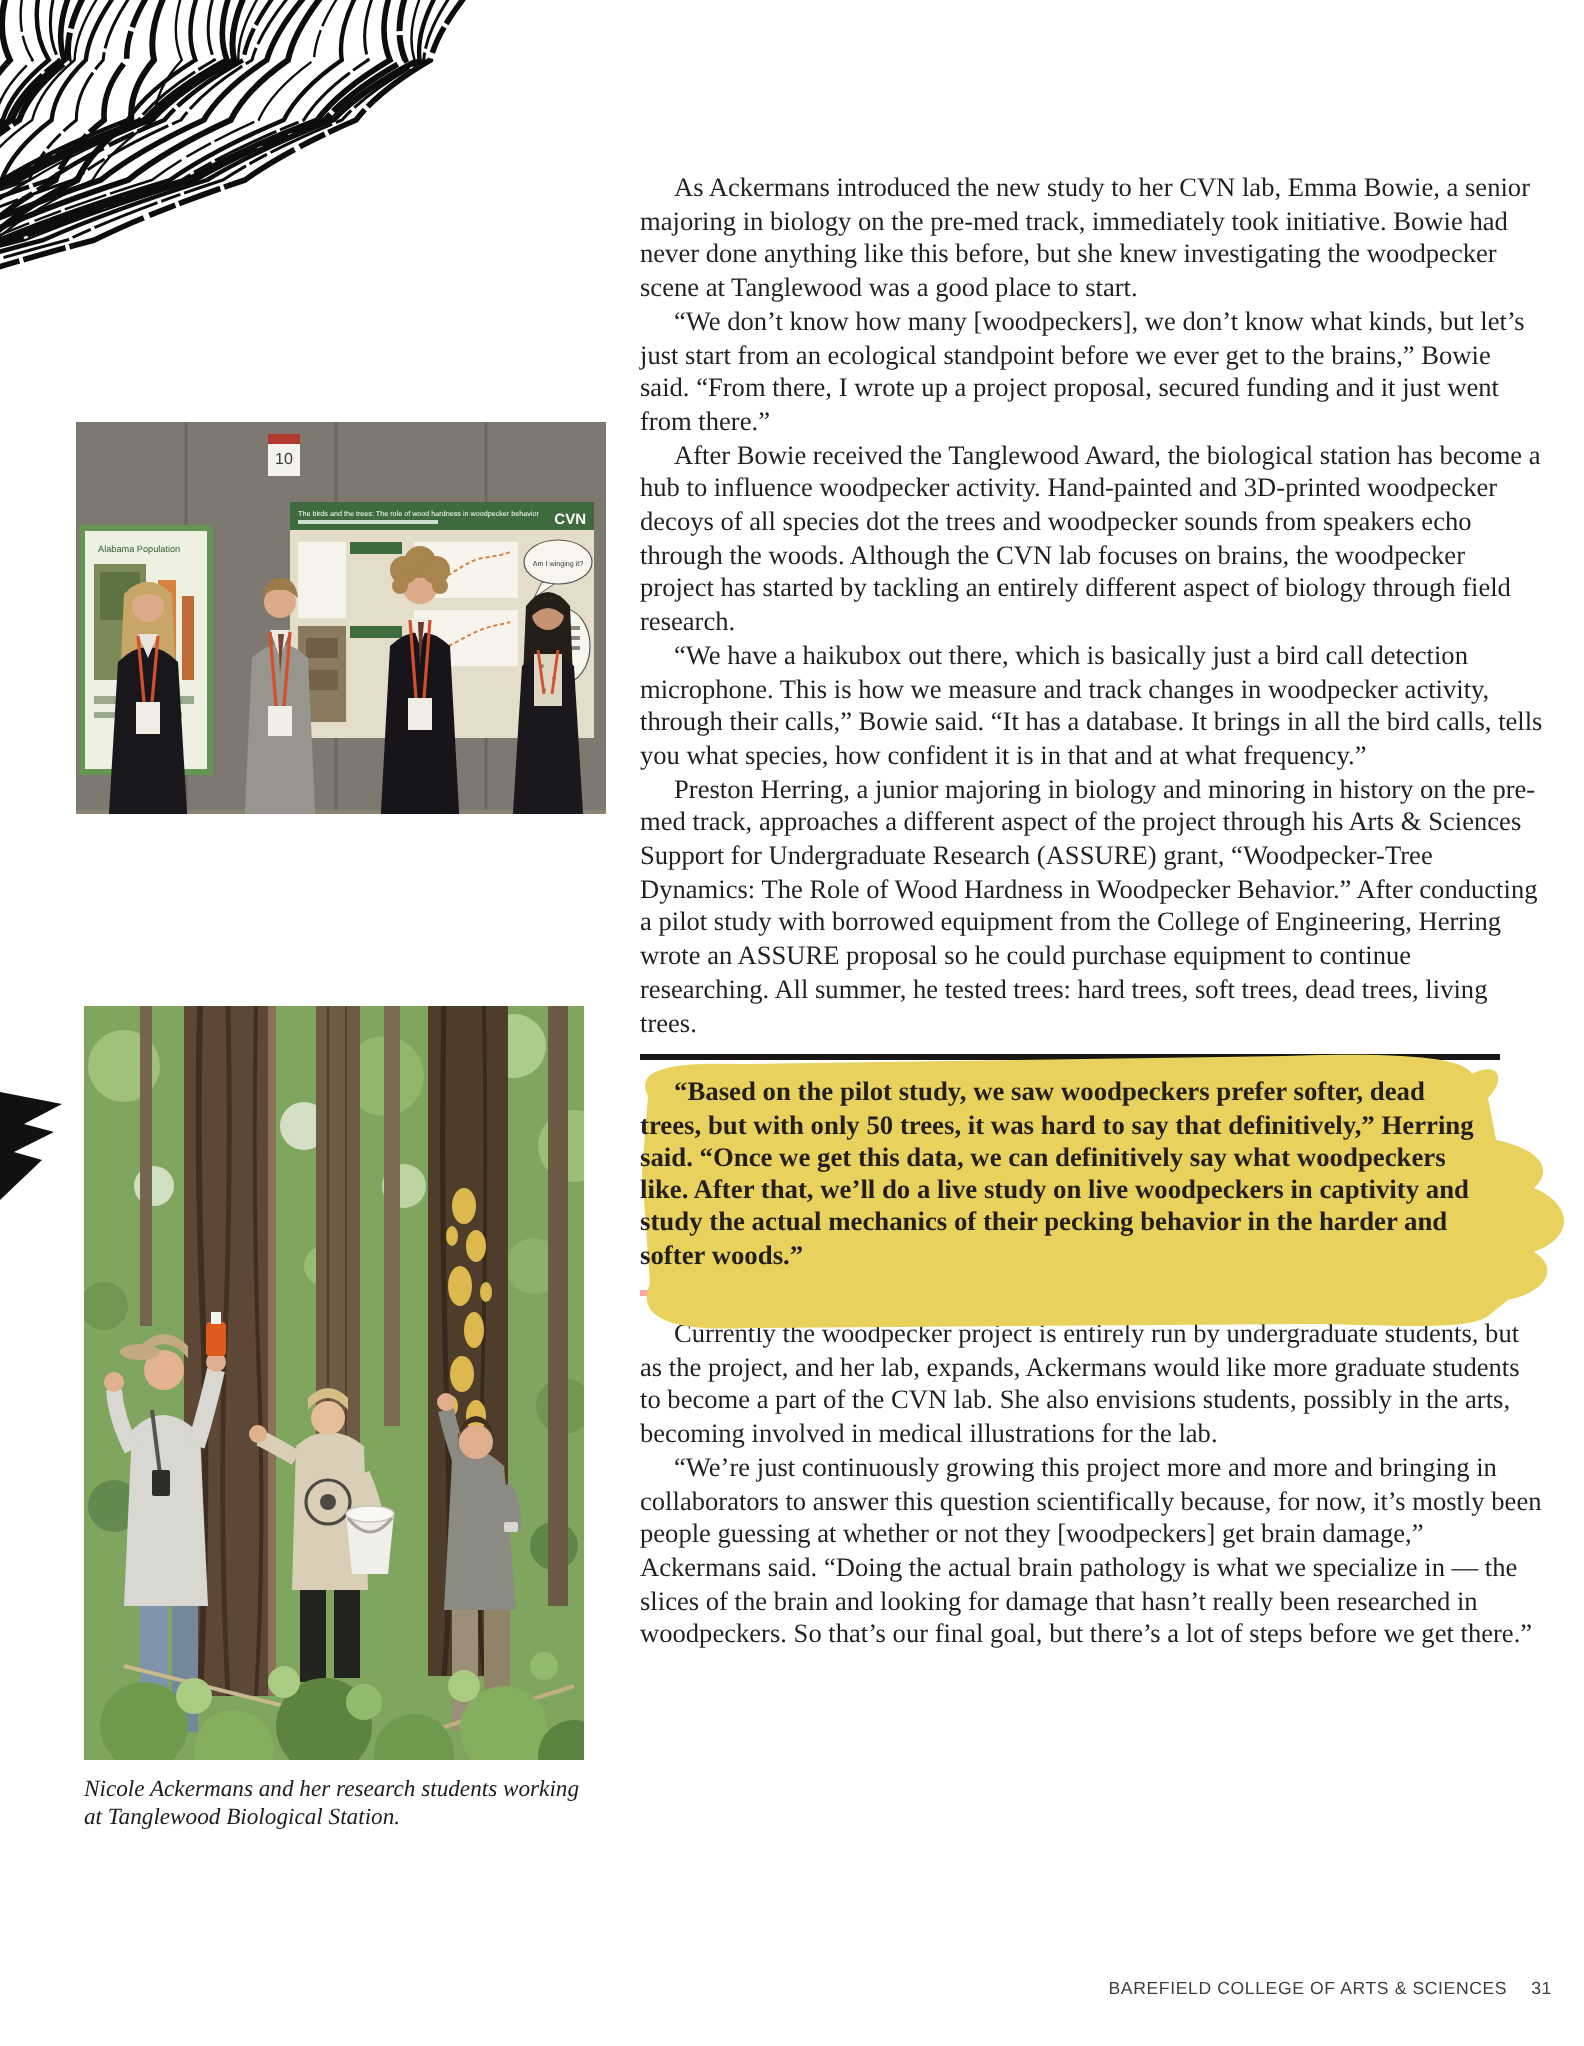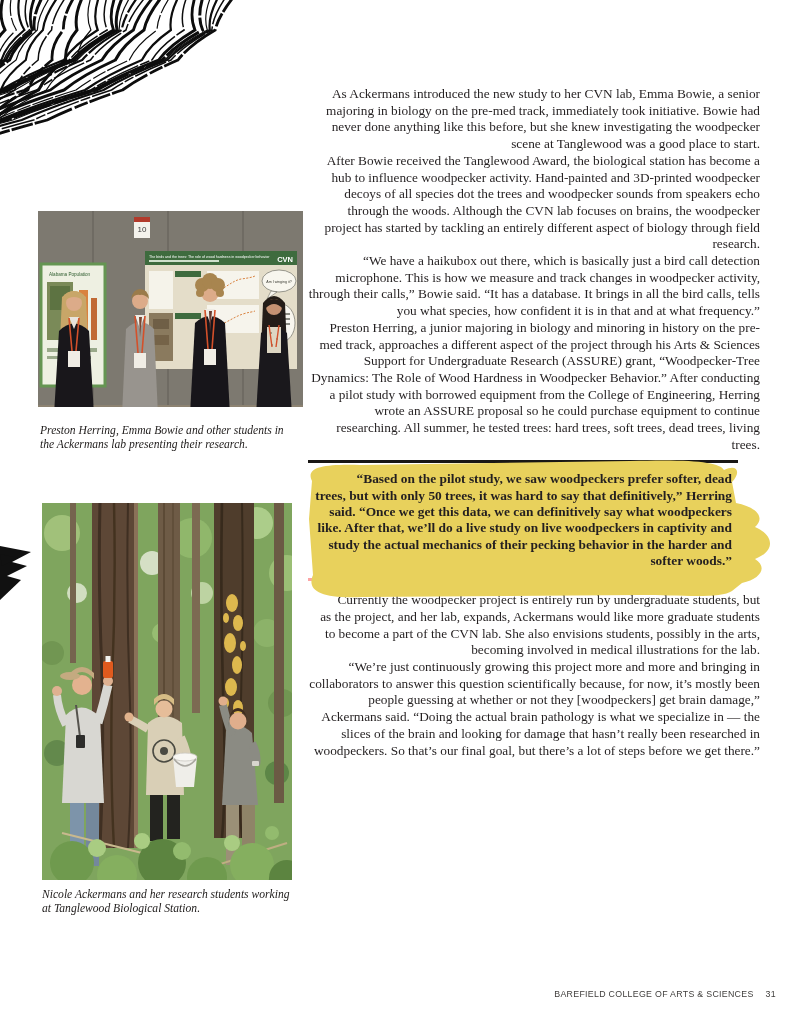--- a/index.html
+++ b/index.html
@@ -14,22 +14,22 @@
   .photo{position:absolute;overflow:hidden;}
   .photo-conference{left:38px;top:211px;width:265px;height:196px;}
   .photo-field{left:42px;top:503px;width:250px;height:377px;}
   .photo svg{display:block;}
 
   .caption{position:absolute;font-style:italic;font-size:11.6px;line-height:13.8px;color:#1e1b1a;}
   .caption-1{left:40px;top:424px;width:248px;}
   .caption-2{left:42px;top:888px;width:252px;}
 
   
-  .article{position:absolute;left:308px;top:86px;width:452px;
-           font-size:13.3px;line-height:16.7px;text-align:right;}
+  .article{position:absolute;left:320px;top:86px;width:452px;
+           font-size:13.3px;line-height:16.7px;text-align:left;}
   .article p{margin:0;text-indent:17px;}
 
   
   .quote{position:relative;width:430px;margin:7px 0 11px 0;padding:8px 0 9px 0;
          border-top:3px solid #191715;border-bottom:3px solid #fca5a5;}
   .quote-blob{position:absolute;left:-8px;top:-6px;z-index:0;pointer-events:none;}
   .quote-text{position:relative;z-index:1;font-weight:bold;font-size:13.4px;
               line-height:16.3px;width:424px;text-indent:15px;margin:0;}
 
   
@@ -178,21 +178,20 @@
         <path d="M218,204 L223,122 Q236,110 249,122 L254,204 Z" fill="#1a181c"></path>
         <rect x="229" y="116" width="14" height="26" fill="#ddd6c2"></rect>
         <circle cx="233" cy="122" r="1" fill="#8a8a74"></circle>
         <circle cx="239" cy="128" r="1" fill="#8a8a74"></circle>
         <circle cx="234" cy="134" r="1" fill="#8a8a74"></circle>
         <path d="M231,114 L234,136 M241,114 L238,136" stroke="#d4502a" stroke-width="1.4" fill="none"></path>
       </g>
     </svg>
   </div>
 
-  <div class="caption caption-1">Preston Herring, Emma Bowie and other students in the Ackermans lab presenting their research.</div>
 
   <div class="photo photo-field">
     <svg width="250" height="377" viewBox="0 0 250 377">
       <rect width="250" height="377" fill="#7fa55e"></rect>
       <g opacity="0.85">
         <circle cx="20" cy="30" r="18" fill="#a7c77f"></circle>
         <circle cx="70" cy="15" r="14" fill="#c2dca0"></circle>
         <circle cx="150" cy="35" r="20" fill="#93bb6e"></circle>
         <circle cx="215" cy="20" r="16" fill="#b5d592"></circle>
         <circle cx="245" cy="70" r="18" fill="#a0c47a"></circle>
@@ -302,20 +301,21 @@
         <circle cx="190" cy="340" r="8" fill="#a9cc82"></circle>
         <circle cx="230" cy="330" r="7" fill="#93bb6e"></circle>
       </g>
     </svg>
   </div>
 
   <div class="caption caption-2">Nicole Ackermans and her research students working at Tanglewood Biological Station.</div>
 
   <div class="article">
     <p>As Ackermans introduced the new study to her CVN lab, Emma Bowie, a senior majoring in biology on the pre-med track, immediately took initiative. Bowie had never done anything like this before, but she knew investigating the woodpecker scene at Tanglewood was a good place to start.</p>
+    <p>“We don’t know how many [woodpeckers], we don’t know what kinds, but let’s just start from an ecological standpoint before we ever get to the brains,” Bowie said. “From there, I wrote up a project proposal, secured funding and it just went from there.”</p>
     <p>After Bowie received the Tanglewood Award, the biological station has become a hub to influence woodpecker activity. Hand-painted and 3D-printed woodpecker decoys of all species dot the trees and woodpecker sounds from speakers echo through the woods. Although the CVN lab focuses on brains, the woodpecker project has started by tackling an entirely different aspect of biology through field research.</p>
     <p>“We have a haikubox out there, which is basically just a bird call detection microphone. This is how we measure and track changes in woodpecker activity, through their calls,” Bowie said. “It has a database. It brings in all the bird calls, tells you what species, how confident it is in that and at what frequency.”</p>
     <p>Preston Herring, a junior majoring in biology and minoring in history on the pre-med track, approaches a different aspect of the project through his Arts &amp; Sciences Support for Undergraduate Research (ASSURE) grant, “Woodpecker-Tree Dynamics: The Role of Wood Hardness in Woodpecker Behavior.” After conducting a pilot study with borrowed equipment from the College of Engineering, Herring wrote an ASSURE proposal so he could purchase equipment to continue researching. All summer, he tested trees: hard trees, soft trees, dead trees, living trees.</p>
 
     <div class="quote">
       <svg class="quote-blob" width="478" height="146" viewBox="0 0 478 146" aria-hidden="true">
         <path d="M12,24 C5,10 24,7 60,8 L330,4 C392,2 420,5 424,13
                  C438,6 441,16 432,25 L436,46
                  C456,50 466,60 455,70
                  C474,78 476,94 455,102

